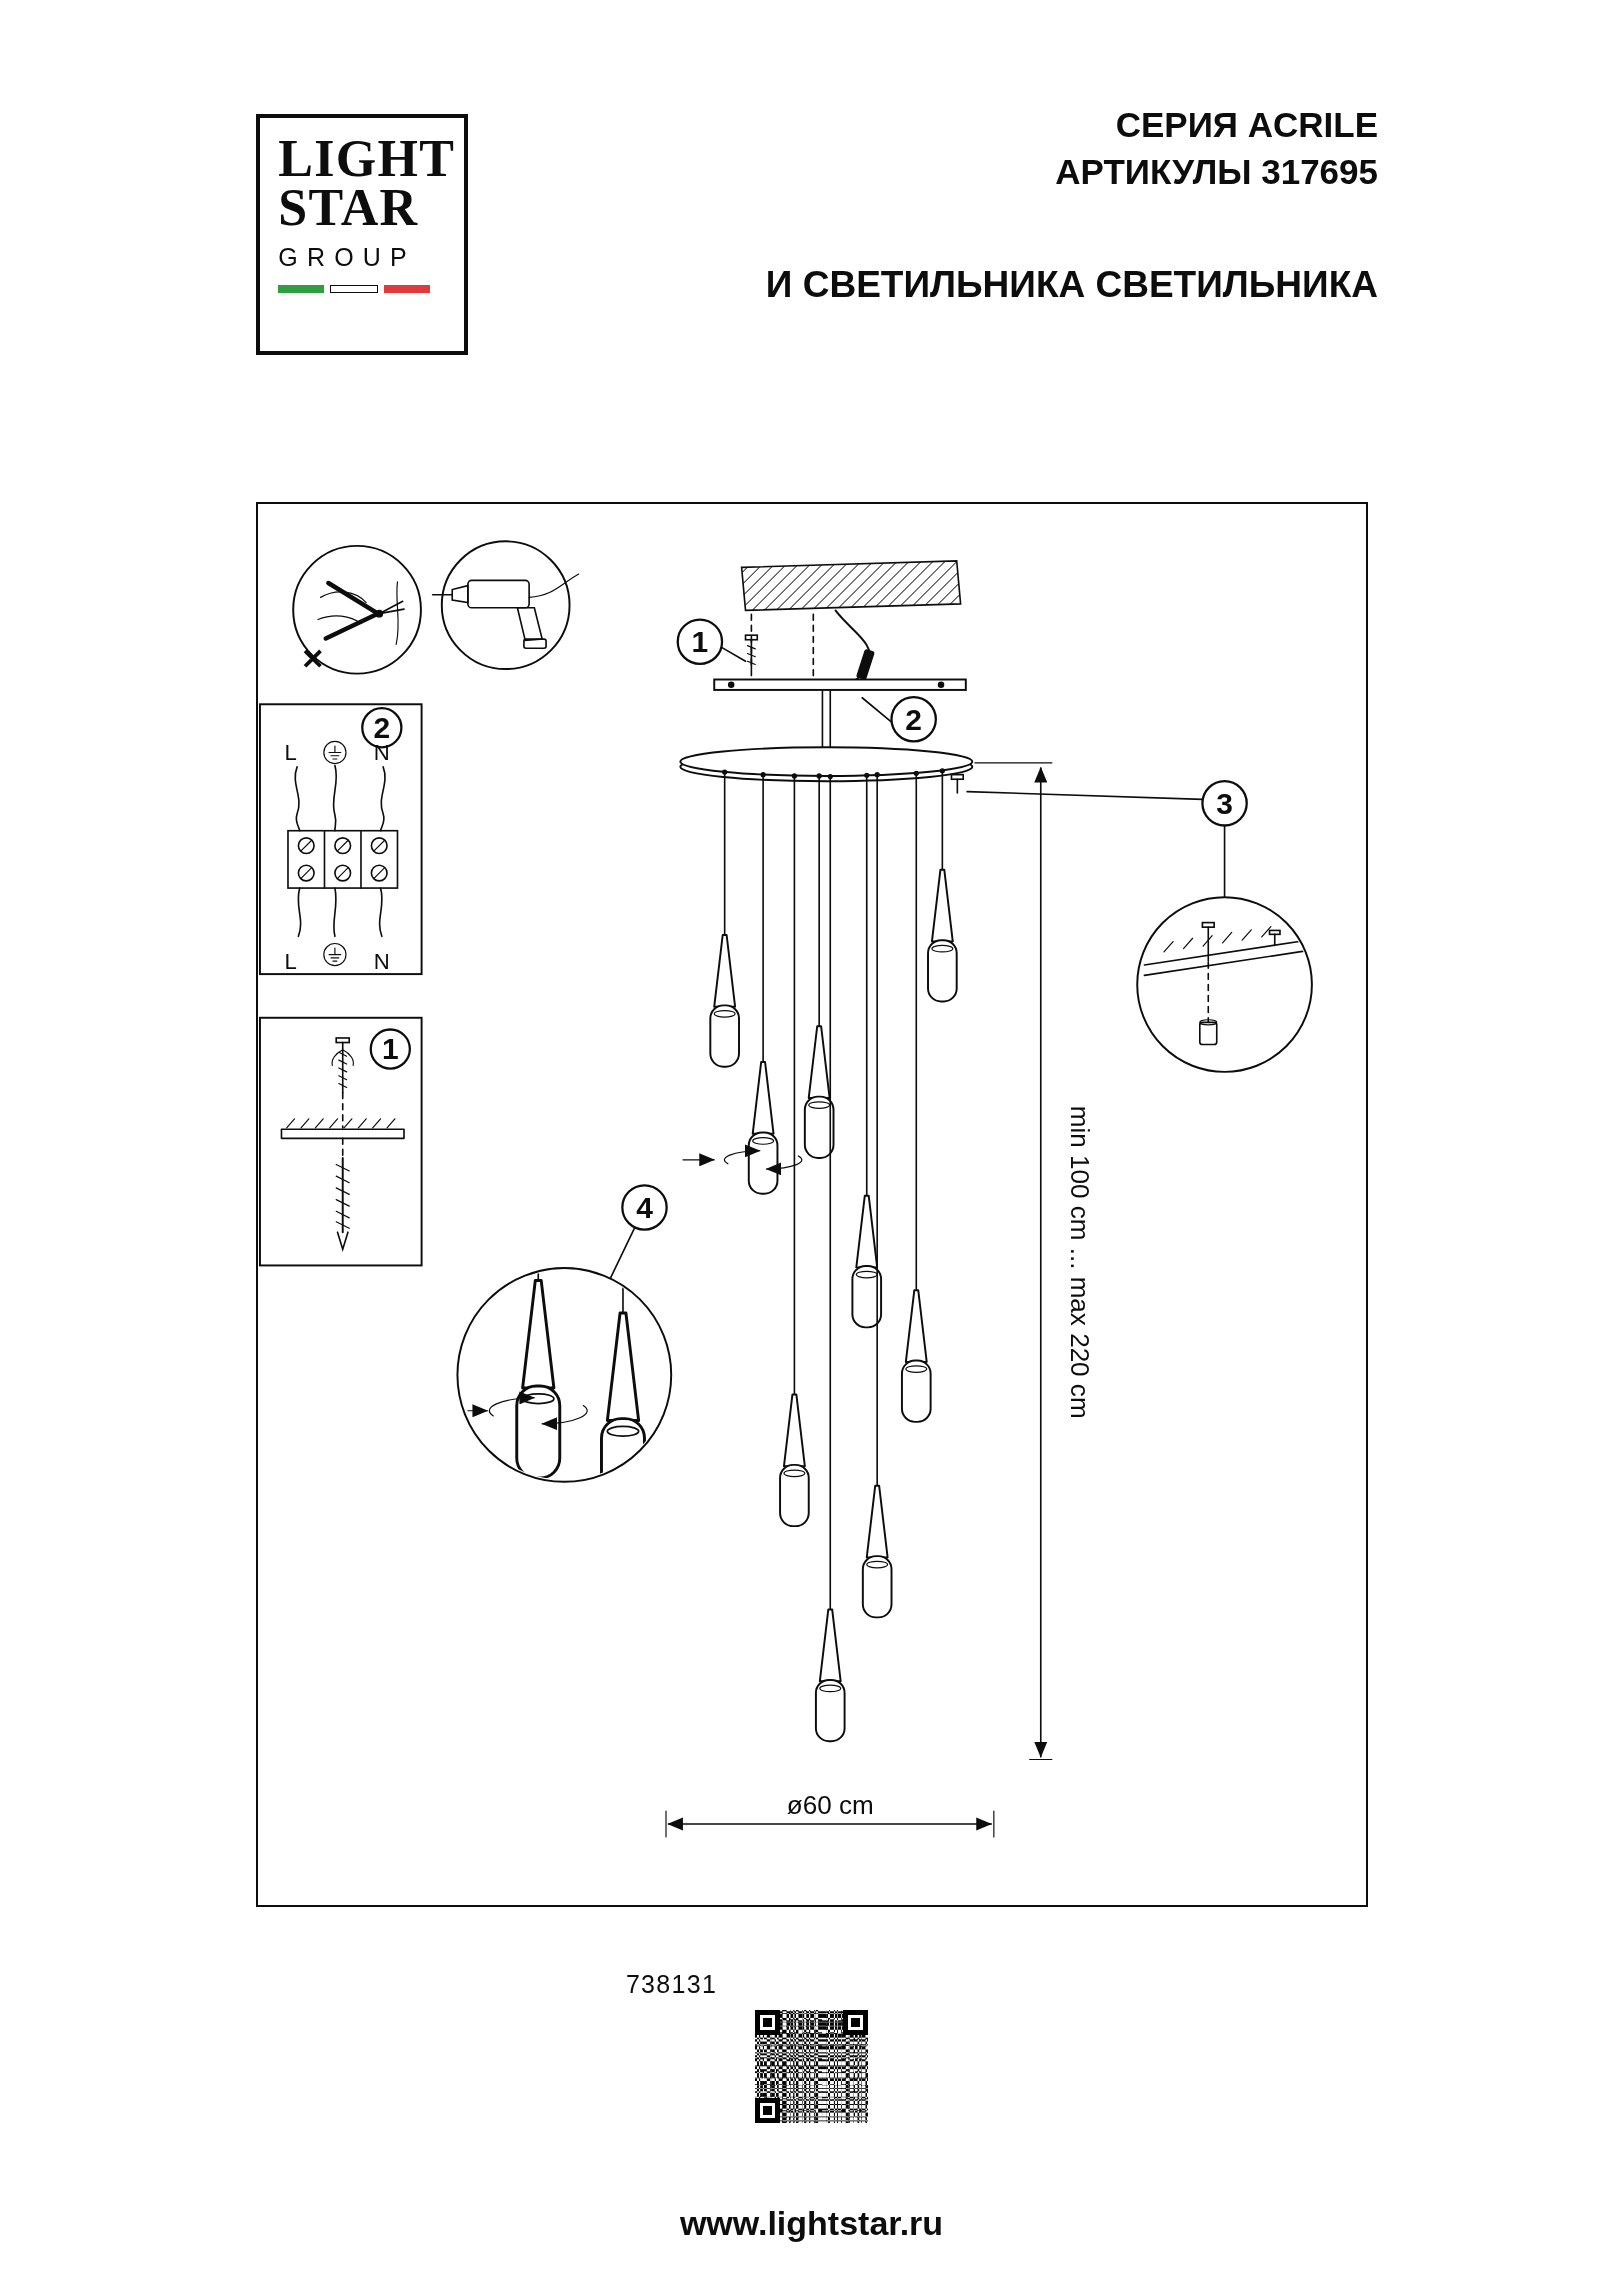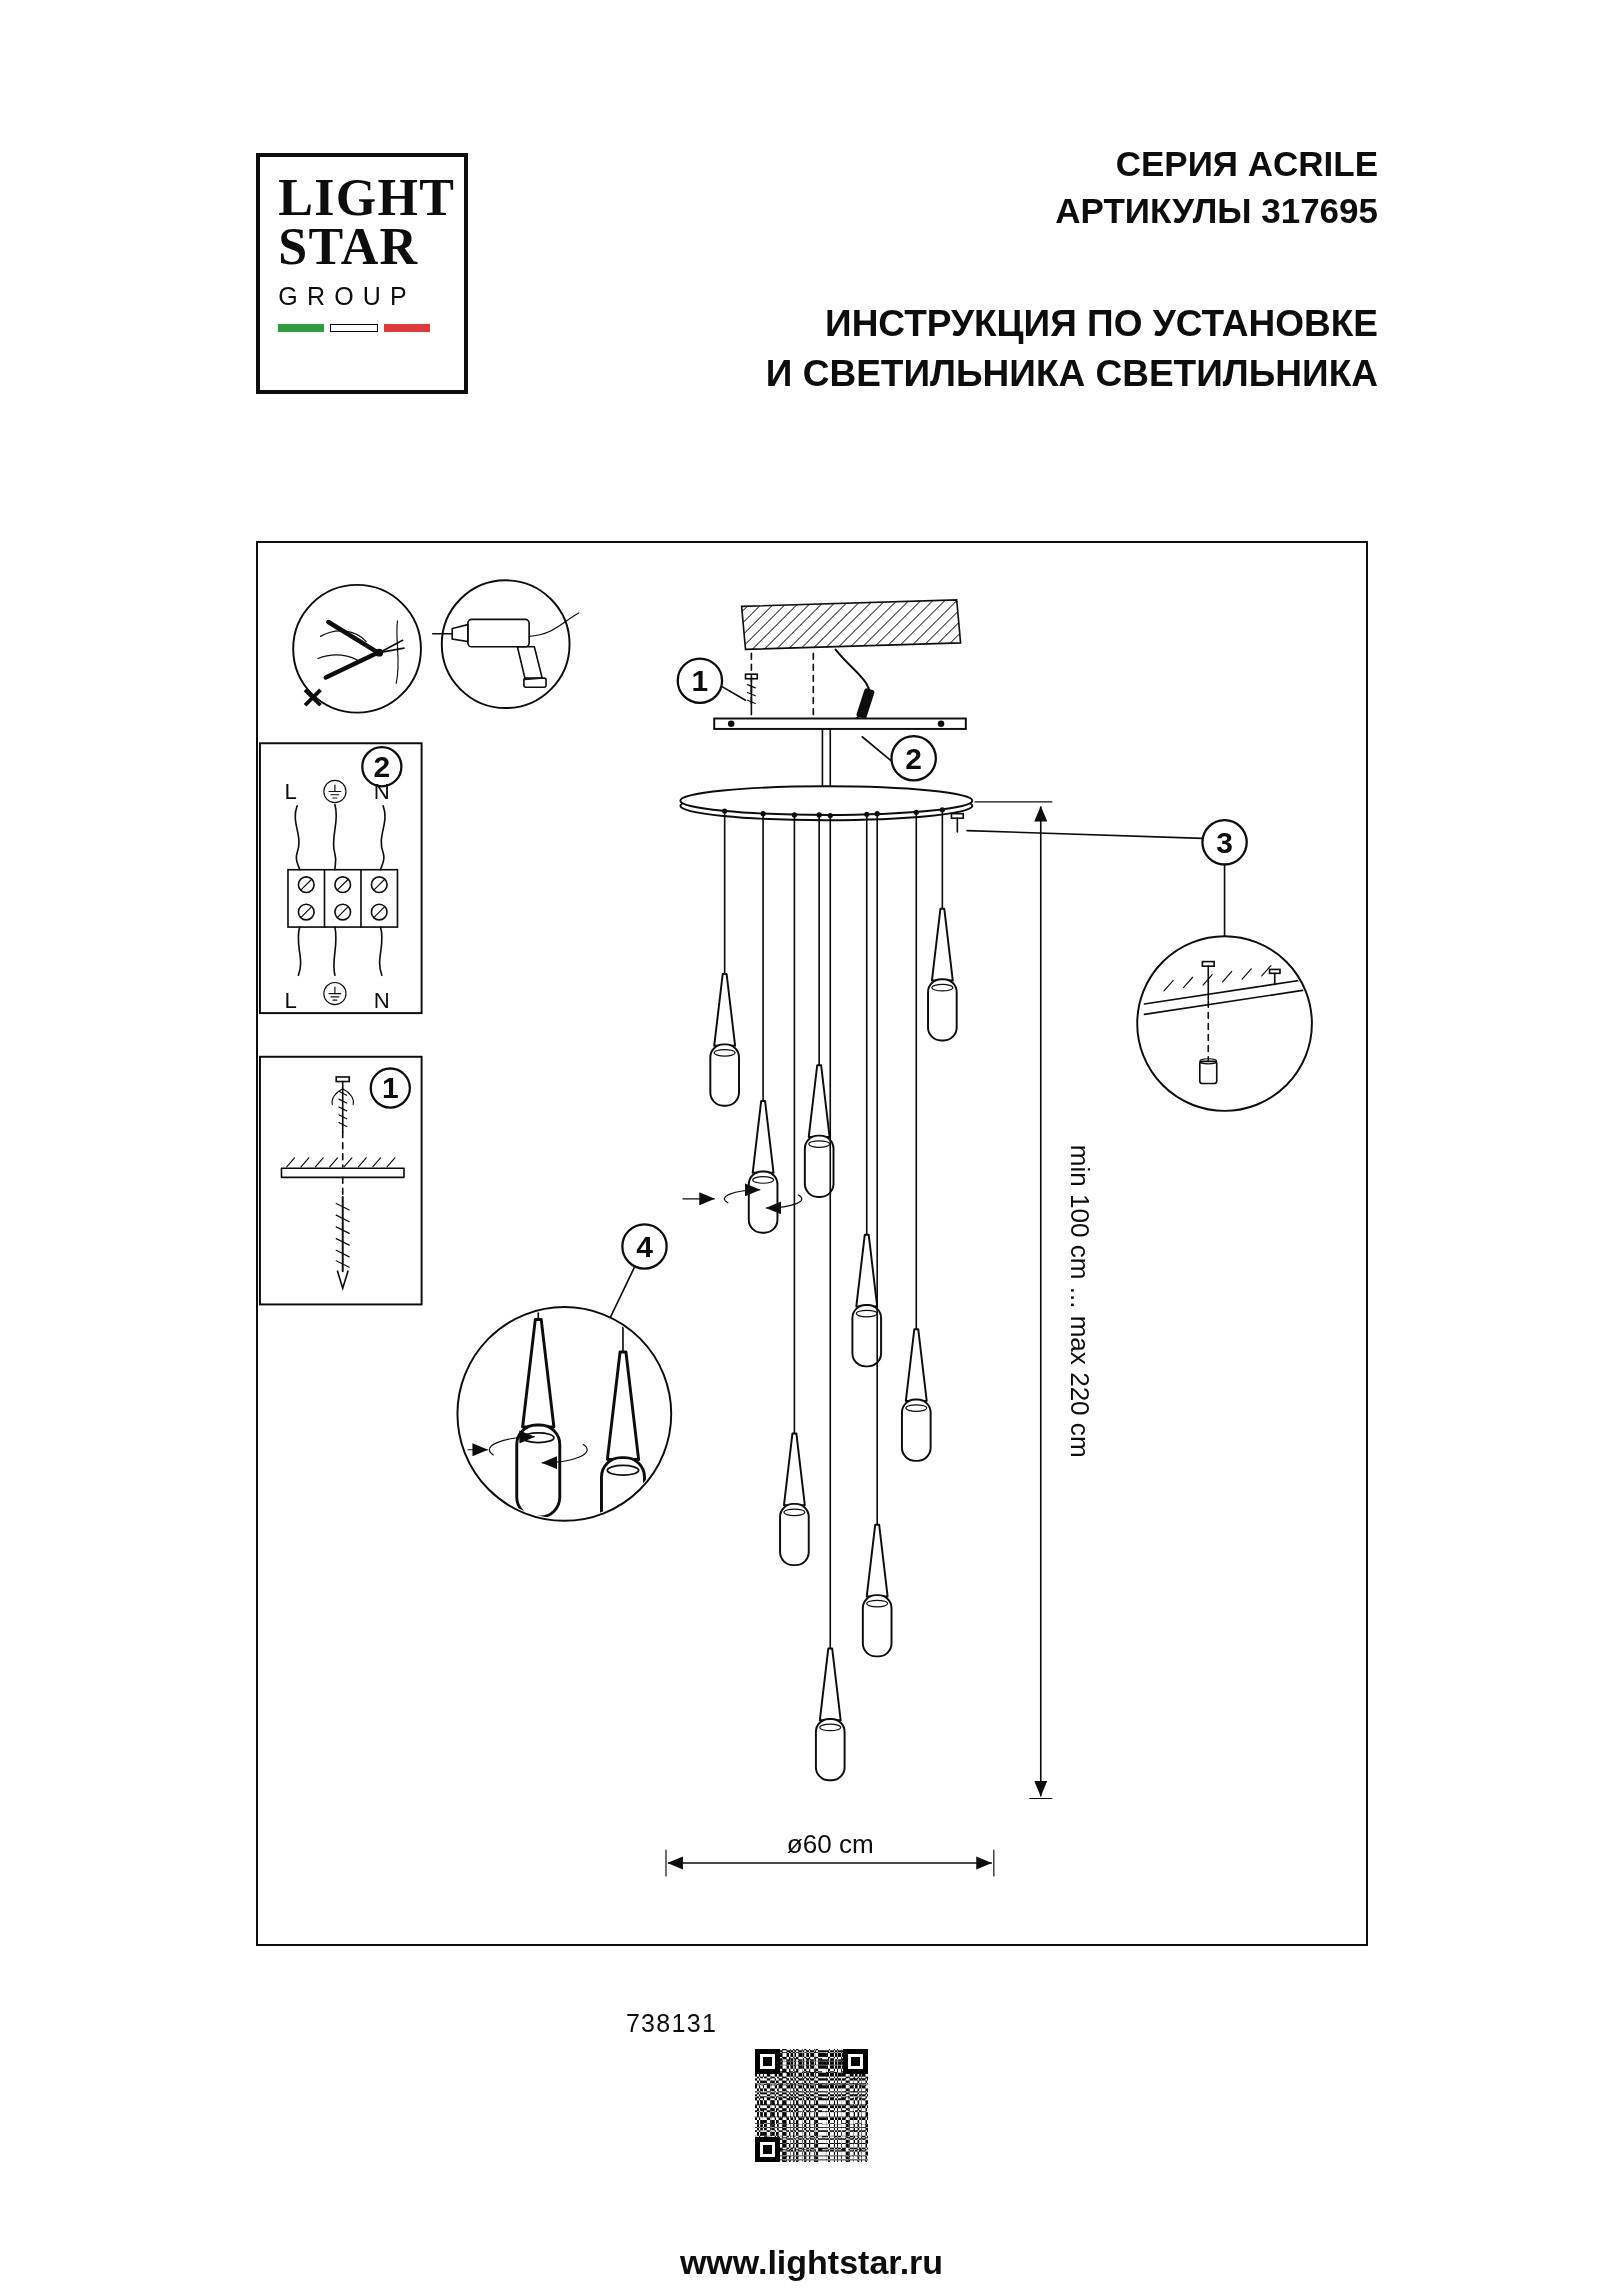--- a/index.html
+++ b/index.html
@@ -1,20 +1,20 @@
 <!DOCTYPE html>
 <html style="font-size:10.5px"><head>
 <meta charset="utf-8">
 <style>
   html,body{margin:0;padding:0;}
   body{
     width:1623px;height:2295px;background:#ffffff;color:#0d0d0d;
     font-family:"Liberation Sans",sans-serif;position:relative;overflow:hidden;
   }
-  .page{position:absolute;inset:0;margin-top:39px;}
+  .page{position:absolute;inset:0;}
 
   
   .logo-box{
     position:absolute;left:256px;top:114px;width:212px;height:241px;
     border:4.6px solid #0d0d0d;box-sizing:border-box;padding:15.7px 0 0 18.3px;
   }
   .logo-word{
     font-family:"Liberation Serif",serif;font-weight:700;font-size:52px;
     line-height:0.95;letter-spacing:1.3px;
   }
@@ -94,21 +94,20 @@
       <span class="flag-bar flag-red"></span>
     </div>
   </div>
 
   <div class="header">
     <div class="h-top">
       <div>СЕРИЯ ACRILE</div>
       <div>АРТИКУЛЫ 317695</div>
     </div>
     <div class="h-main">
-      <div>ИНСТРУКЦИЯ ПО УСТАНОВКЕ</div>
       <div>И СВЕТИЛЬНИКА СВЕТИЛЬНИКА</div>
     </div>
   </div>
 
   <div class="frame">
     <svg class="diagram-svg" viewBox="0 0 1700 2147" xmlns="http://www.w3.org/2000/svg">
       <defs>
         <marker id="mE" markerUnits="userSpaceOnUse" markerWidth="26" markerHeight="20" refX="23" refY="10" orient="auto">
           <path d="M0,0 L24,10 L0,20 Z" style="fill:#0d0d0d;stroke:none"></path>
         </marker>

